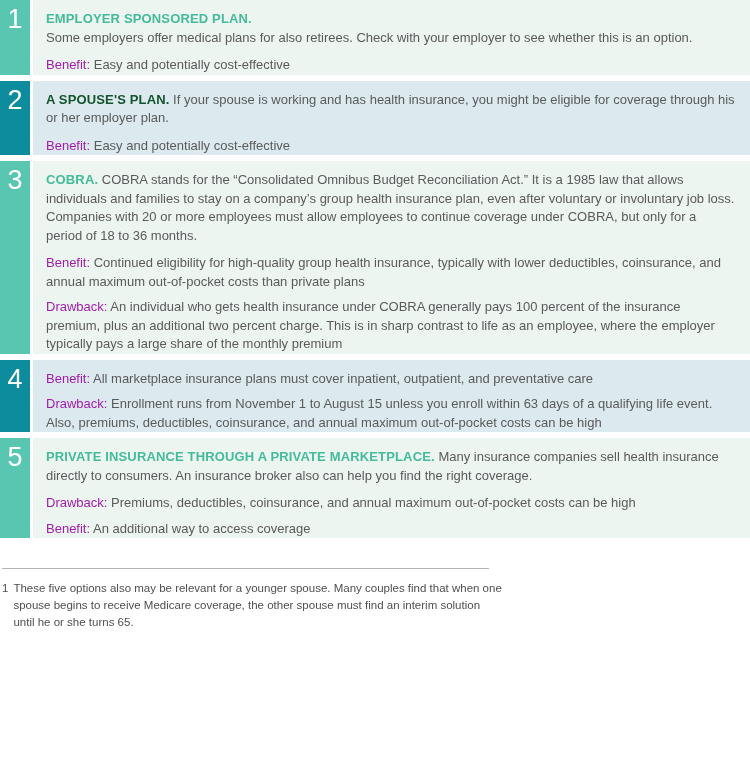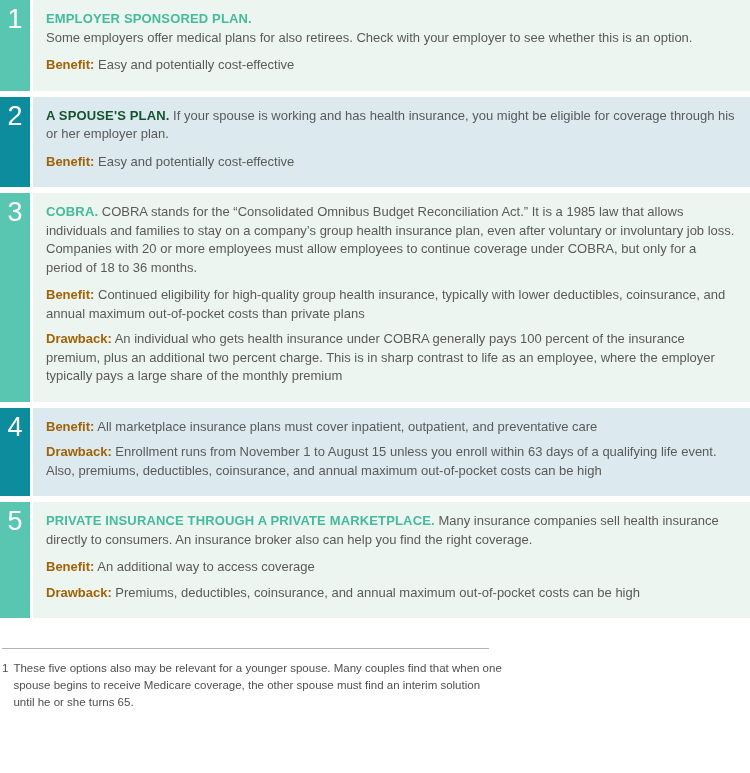--- a/index.html
+++ b/index.html
@@ -44,21 +44,21 @@
   .num-col .num {
     font-size: 27px;
     font-weight: 400;
     line-height: 1;
     color: #ffffff;
     letter-spacing: 0px;
   }
 
   .content-col {
     flex: 1 1 auto;
-    padding: 10px 14px 16px 13px;
+    padding: 10px 14px 0 13px;
   }
 
   
   .theme-light .num-col    { background: #59c6b2; }
   .theme-light .content-col{ background: #edf5f1; }
   .theme-light .lead-head  { color: #44bb9b; }
 
   
   .theme-dark .num-col     { background: #0d8c9d; }
   .theme-dark .content-col { background: #dceaef; }
@@ -80,22 +80,22 @@
   .kv {
     font-size: 13px;
     line-height: 18.5px;
     color: #5a5a5a;
     margin-bottom: 7px;
   }
 
   .kv:last-child { margin-bottom: 0; }
 
   .kv-label {
-    font-weight: 700;
-    color: #a16207;
+    font-weight: 400;
+    color: #a21caf;
   }
 
   
   .footnote-wrap {
     padding: 24px 0 0 0;
   }
 
   .footnote-rule {
     width: 487px;
     height: 1px;
@@ -164,22 +164,22 @@
           <p class="kv"><span class="kv-label">Benefit:</span><span> All marketplace insurance plans must cover inpatient, outpatient, and preventative care</span></p>
           <p class="kv"><span class="kv-label">Drawback:</span><span> Enrollment runs from November 1 to August 15 unless you enroll within 63 days of a qualifying life event. Also, premiums, deductibles, coinsurance, and annual maximum out-of-pocket costs can be high</span></p>
         </div>
       </div>
       <div class="option-row theme-light">
         <div class="num-col">
           <span class="num">5</span>
         </div>
         <div class="content-col">
           <p class="lead"><span class="lead-head">PRIVATE INSURANCE THROUGH A PRIVATE MARKETPLACE.</span><span> Many insurance companies sell health insurance directly to consumers. An insurance broker also can help you find the right coverage.</span></p>
+          <p class="kv"><span class="kv-label">Drawback:</span><span> Premiums, deductibles, coinsurance, and annual maximum out-of-pocket costs can be high</span></p>
           <p class="kv"><span class="kv-label">Benefit:</span><span> An additional way to access coverage</span></p>
-          <p class="kv"><span class="kv-label">Drawback:</span><span> Premiums, deductibles, coinsurance, and annual maximum out-of-pocket costs can be high</span></p>
         </div>
       </div>
     </div>
 
   <div class="footnote-wrap">
     <div class="footnote-rule"></div>
     <div class="footnote">
       <span class="footnote-marker">1</span>
       <span class="footnote-text">These five options also may be relevant for a younger spouse. Many couples find that when one spouse begins to receive Medicare coverage, the other spouse must find an interim solution until he or she turns 65.</span>
     </div>

